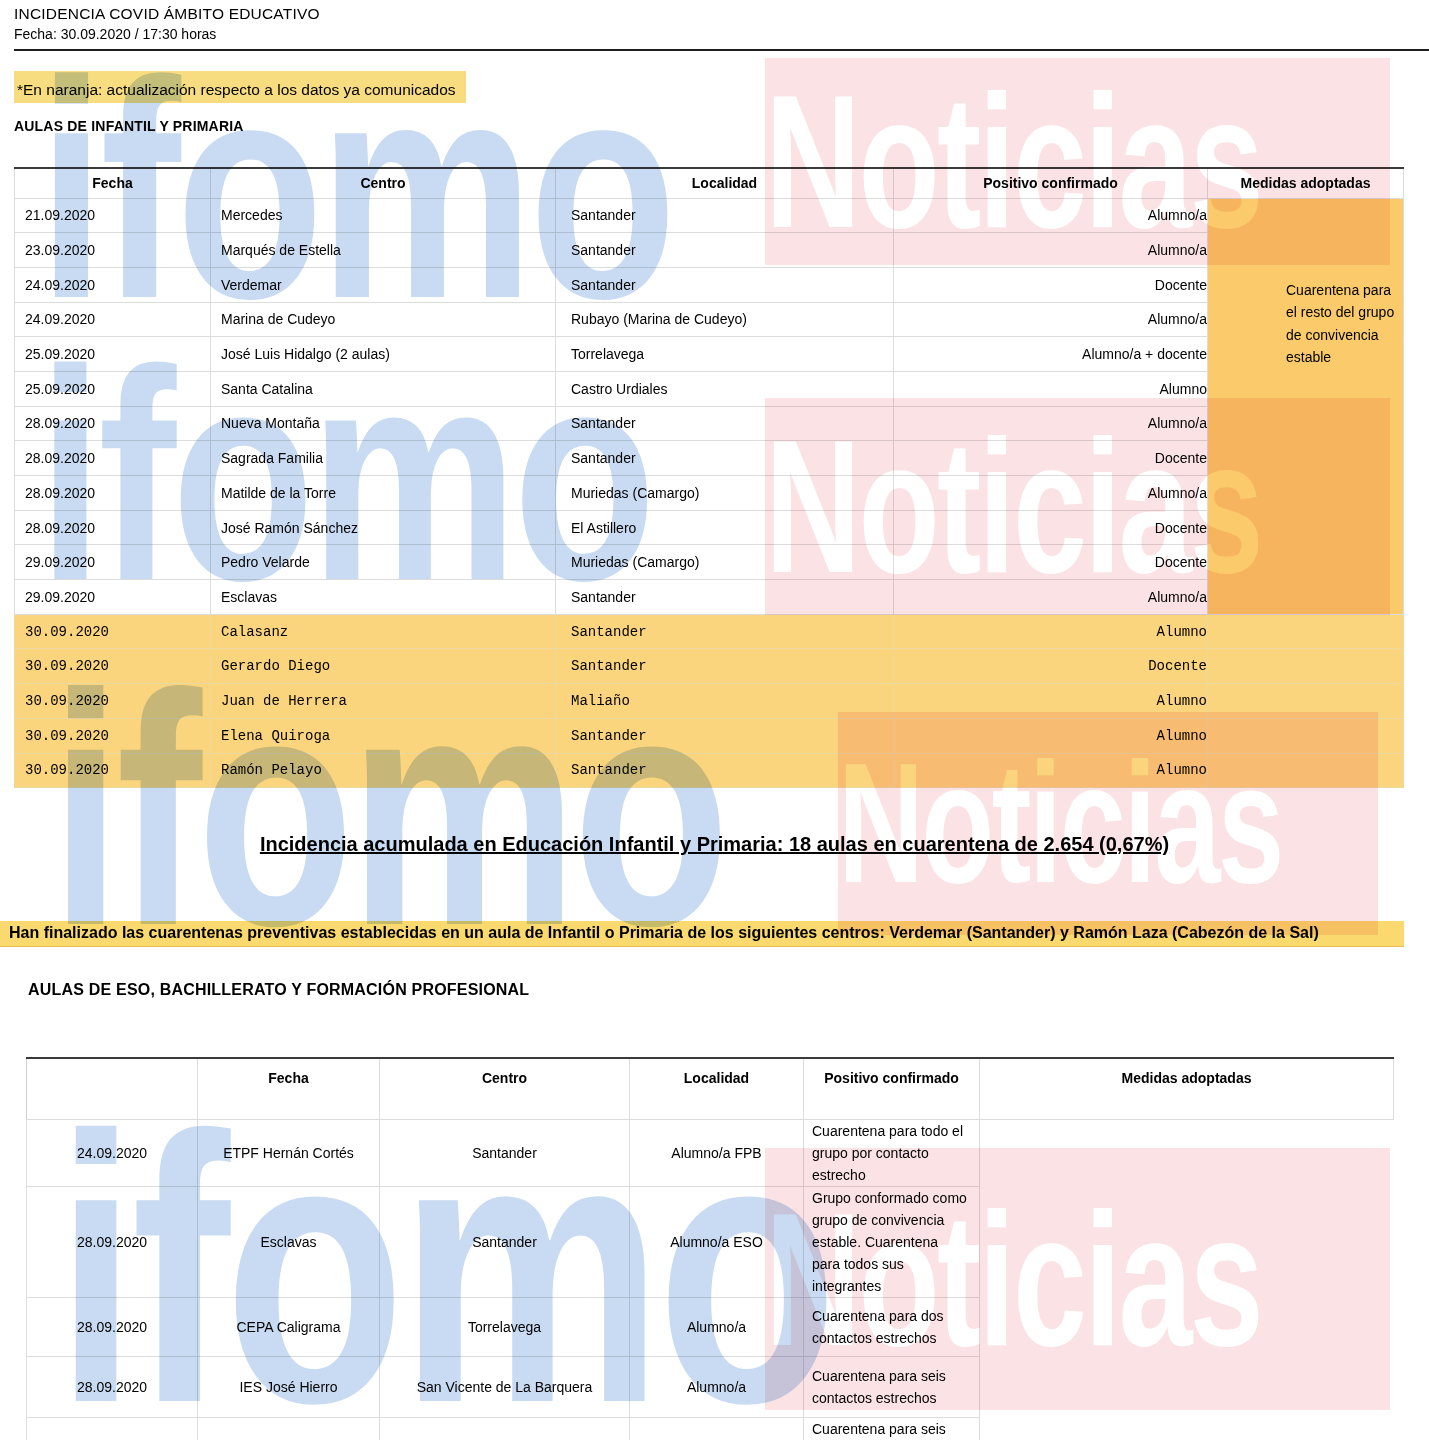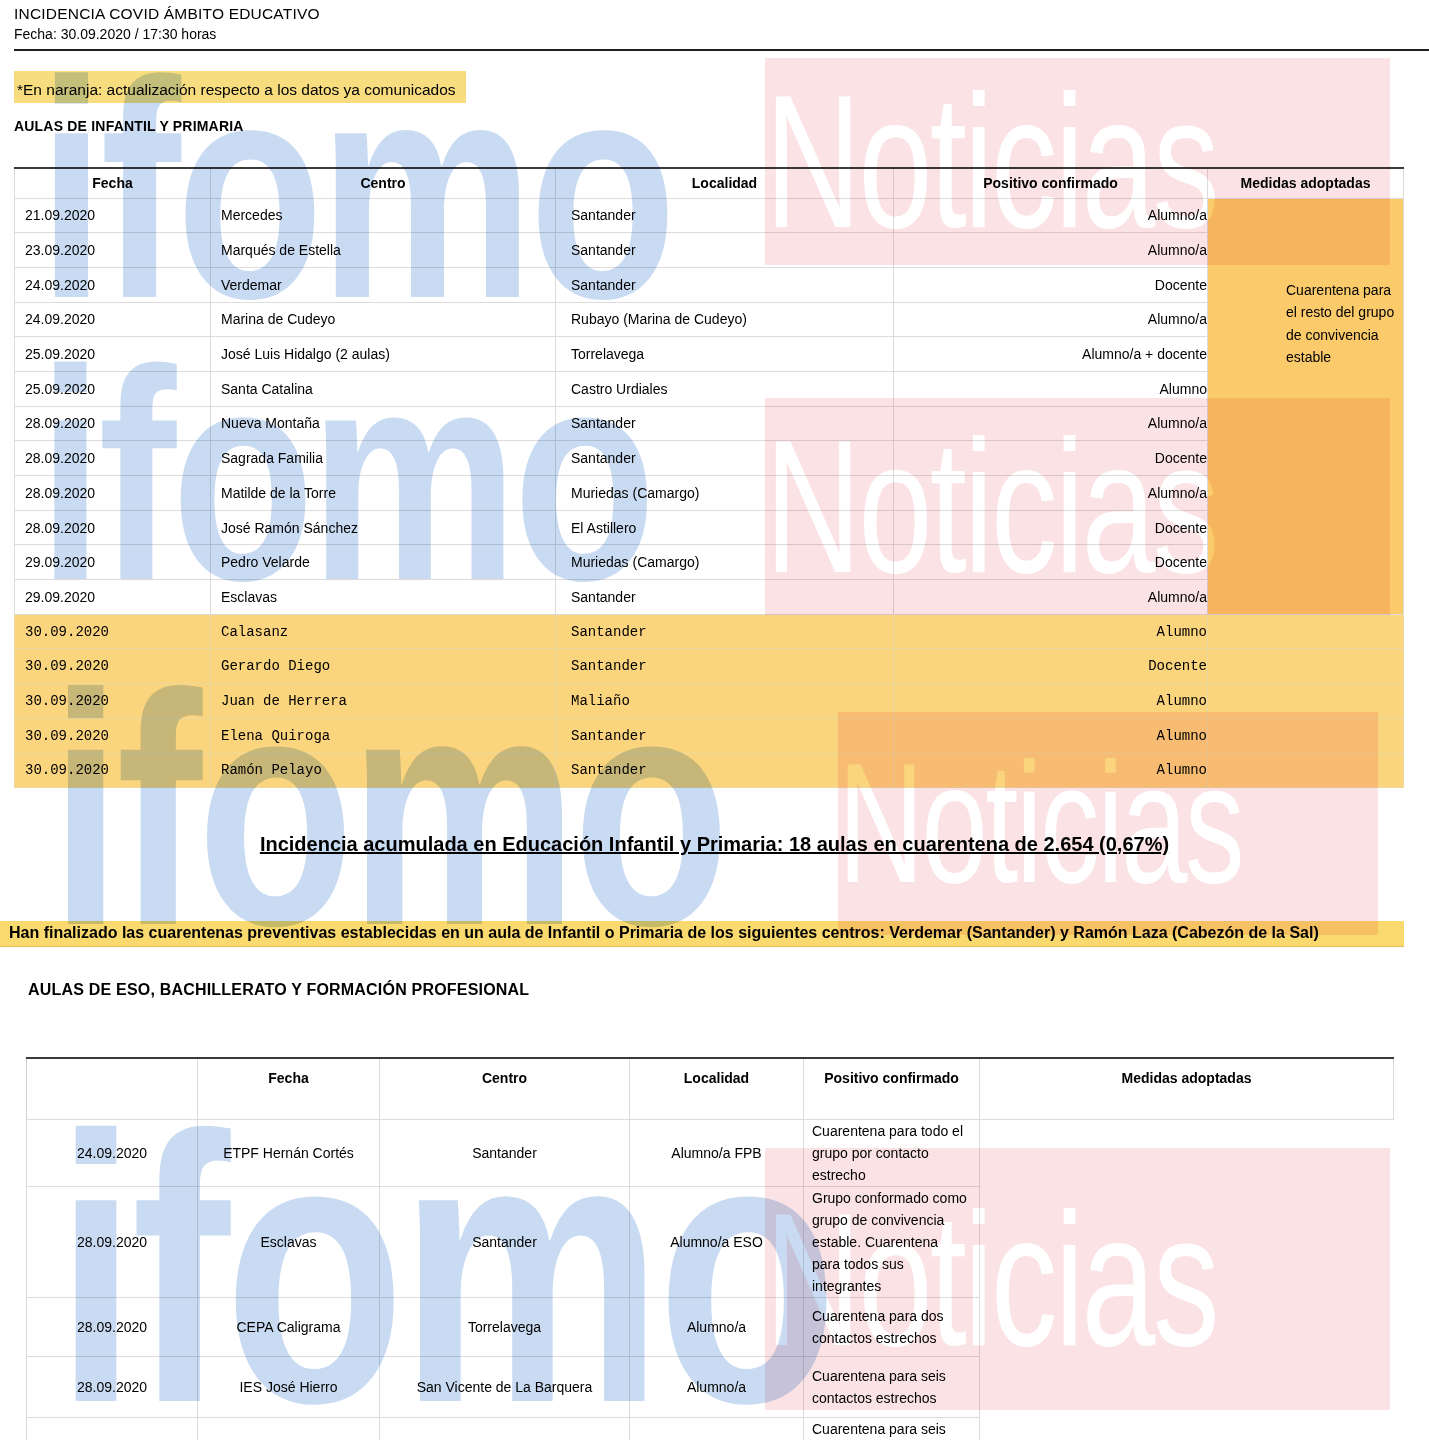--- a/index.html
+++ b/index.html
@@ -54,21 +54,21 @@
     left:0;top:921px;width:1404px;box-sizing:border-box;background:var(--yellow-bar);
     font-size:16px;font-weight:bold;padding:3px 6px 4px 9px;border-bottom:1px solid #e3bc55;
   }
 
   
   .wm{pointer-events:none;z-index:5;mix-blend-mode:multiply;}
   .wm-ifomo{
     font-weight:bold;color:var(--wm-blue);white-space:nowrap;
     transform:scaleX(.78);transform-origin:0 0;letter-spacing:-0.02em;
   }
-  .wm-band{background:var(--wm-pink);color:#ffffff;font-weight:normal;overflow:hidden;white-space:nowrap;}
+  .wm-band{background:var(--wm-pink);color:#ffffff;font-weight:bold;overflow:hidden;white-space:nowrap;}
   .wm-band span{display:inline-block;transform:scaleX(.70);transform-origin:0 50%;letter-spacing:-0.02em;}
   .wmA{left:38px;top:40px;font-size:310px;line-height:300px;}
   .wmB{left:38px;top:330px;font-size:300px;line-height:290px;}
   .wmC{left:50px;top:660px;font-size:330px;line-height:300px;}
   .wmD{left:55px;top:1085px;font-size:380px;line-height:370px;}
   .bandA{left:765px;top:58px;width:625px;height:207px;line-height:207px;}
   .bandA span{font-size:190px;}
   .bandB{left:765px;top:398px;width:625px;height:217px;line-height:217px;}
   .bandB span{font-size:190px;}
   .bandC{left:838px;top:712px;width:540px;height:223px;line-height:223px;}

